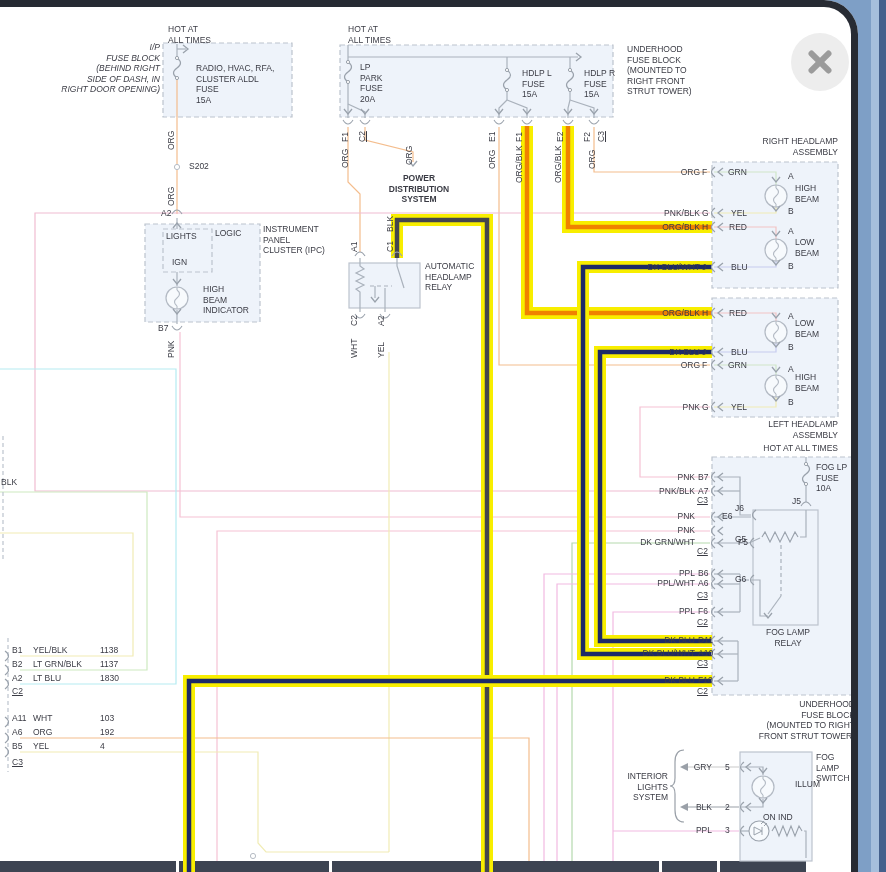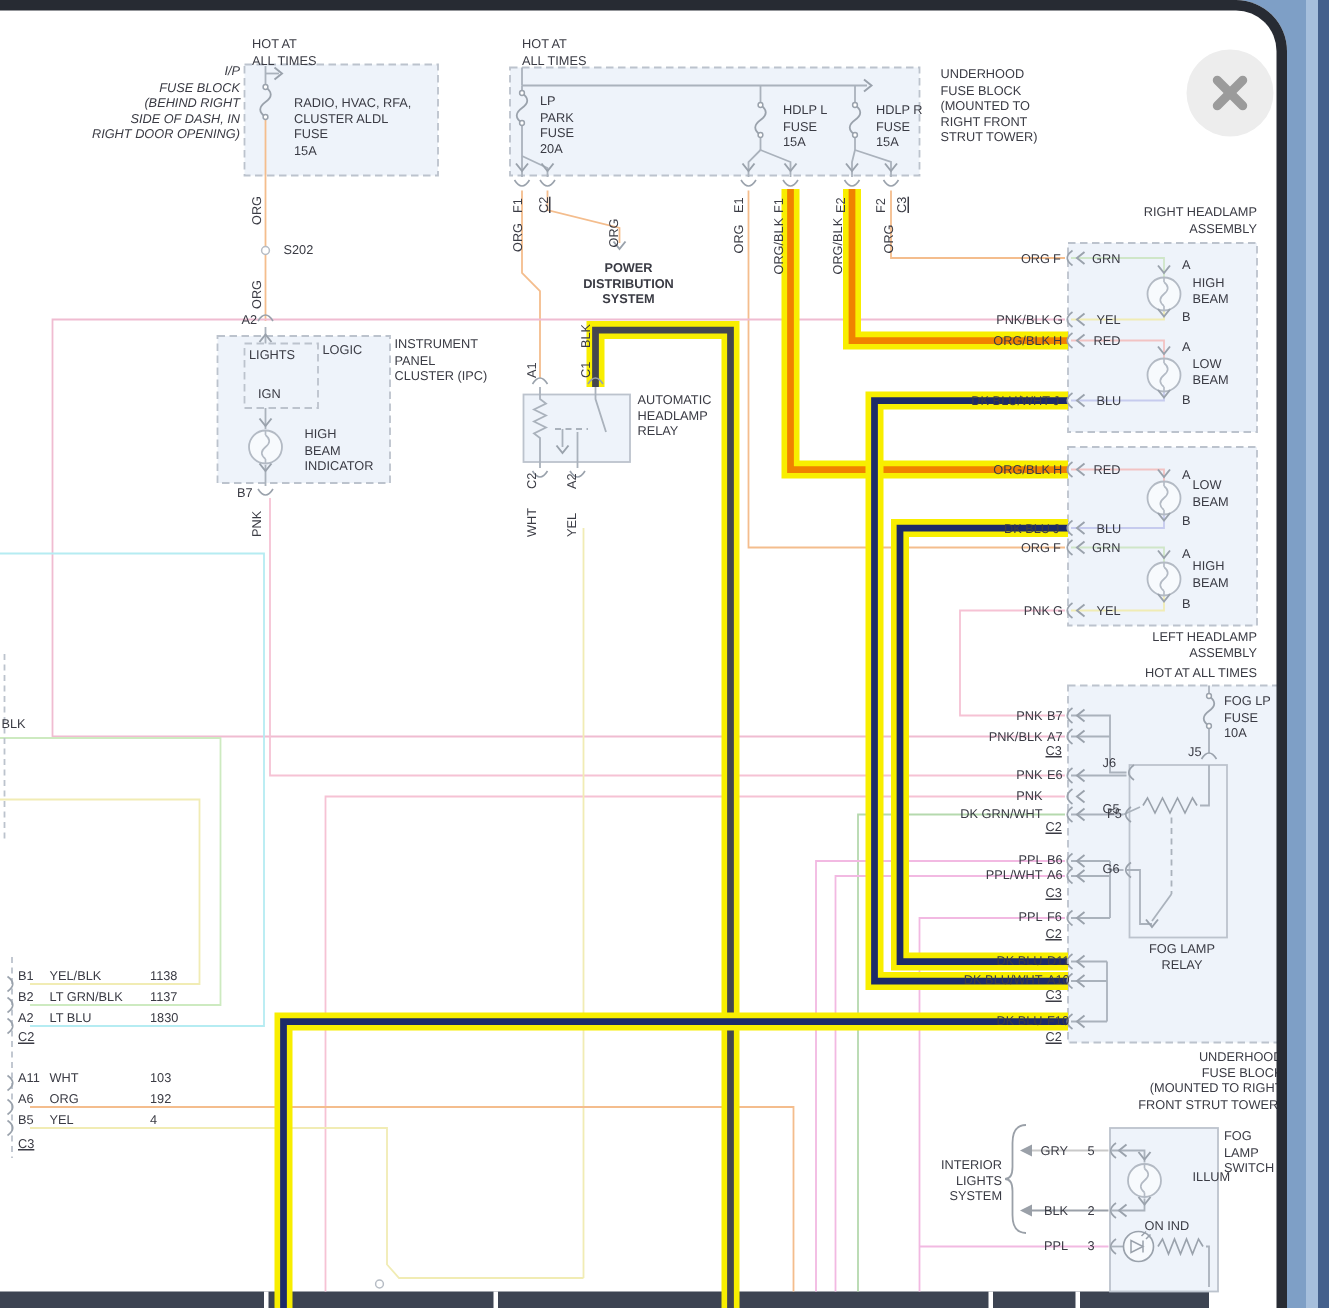--- a/index.html
+++ b/index.html
@@ -389,21 +389,21 @@
     <div class="lab" style="left: 735px; top: 534px;">G5</div>
     <div class="lab" style="left: 735px; top: 574px;">G6</div>
     <div class="lab ctr" style="left: 757px; top: 627px; width: 62px;">FOG LAMP
 RELAY</div>
     <div class="lab r" style="right: 191px; top: 472px;">PNK</div>
     <div class="lab" style="left: 698px; top: 472px;">B7</div>
     <div class="lab r" style="right: 191px; top: 486px;">PNK/BLK</div>
     <div class="lab" style="left: 698px; top: 486px;">A7</div>
     <div class="lab u" style="left: 697px; top: 495px;">C3</div>
     <div class="lab r" style="right: 191px; top: 511px;">PNK</div>
-    <div class="lab" style="left: 698px; top: 511px;">E6</div>
+    <div class="lab" style="left: 722px; top: 511px;">E6</div>
     <div class="lab r" style="right: 191px; top: 525px;">PNK</div>
     <div class="lab r" style="right: 191px; top: 537px;">DK GRN/WHT</div>
     <div class="lab" style="left: 698px; top: 537px; margin-left: 40px;">F5</div>
     <div class="lab u" style="left: 697px; top: 546px;">C2</div>
     <div class="lab r" style="right: 191px; top: 568px;">PPL</div>
     <div class="lab" style="left: 698px; top: 568px;">B6</div>
     <div class="lab r" style="right: 191px; top: 578px;">PPL/WHT</div>
     <div class="lab" style="left: 698px; top: 578px;">A6</div>
     <div class="lab u" style="left: 697px; top: 590px;">C3</div>
     <div class="lab r" style="right: 191px; top: 606px;">PPL</div>

